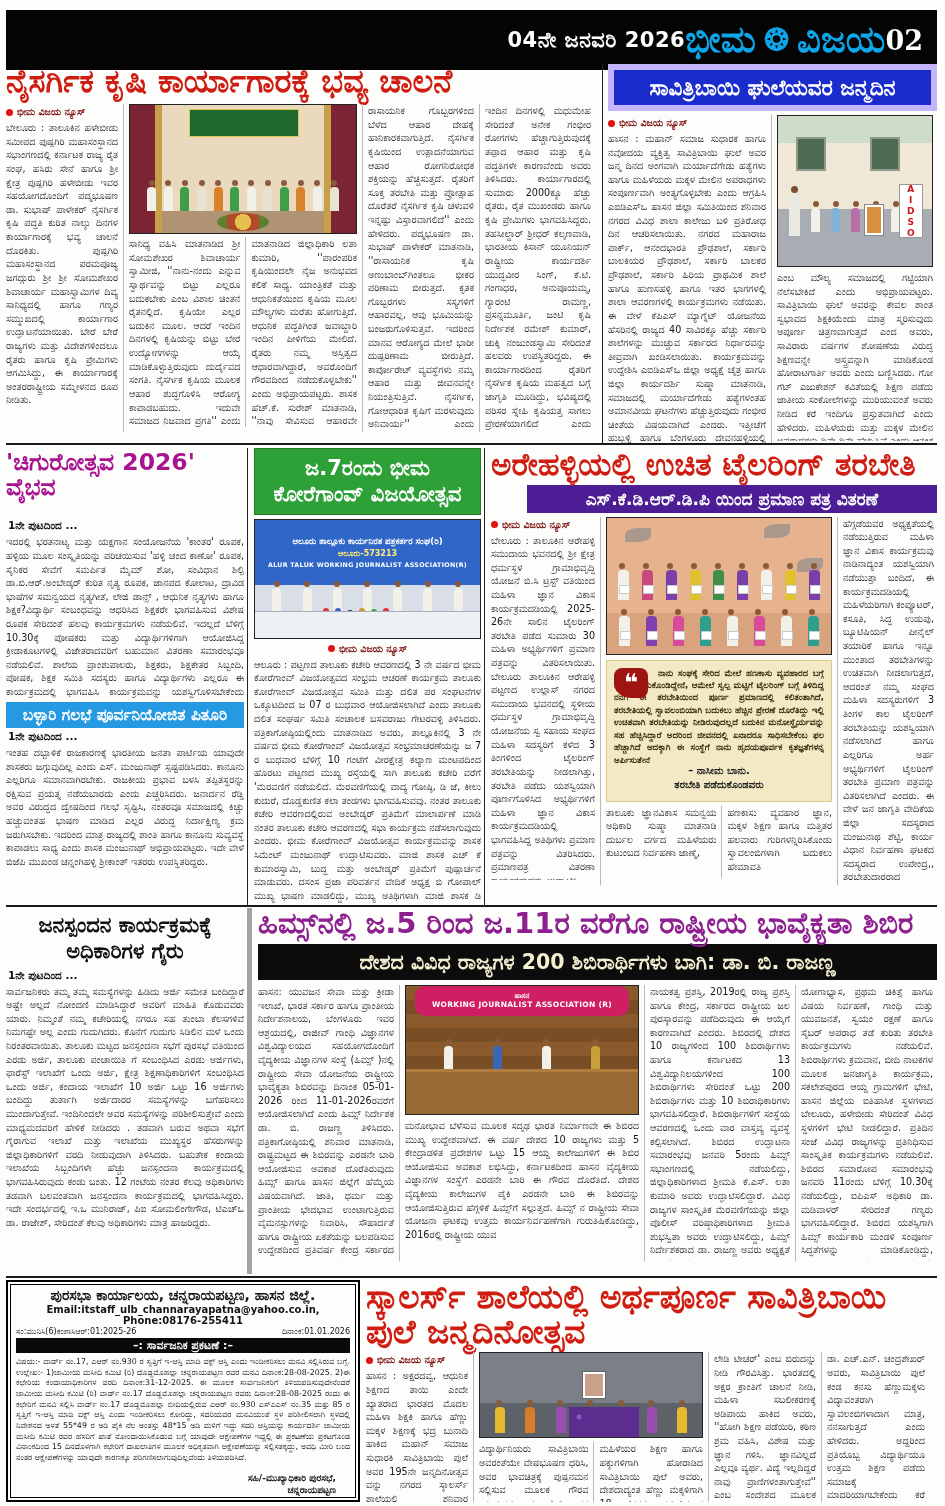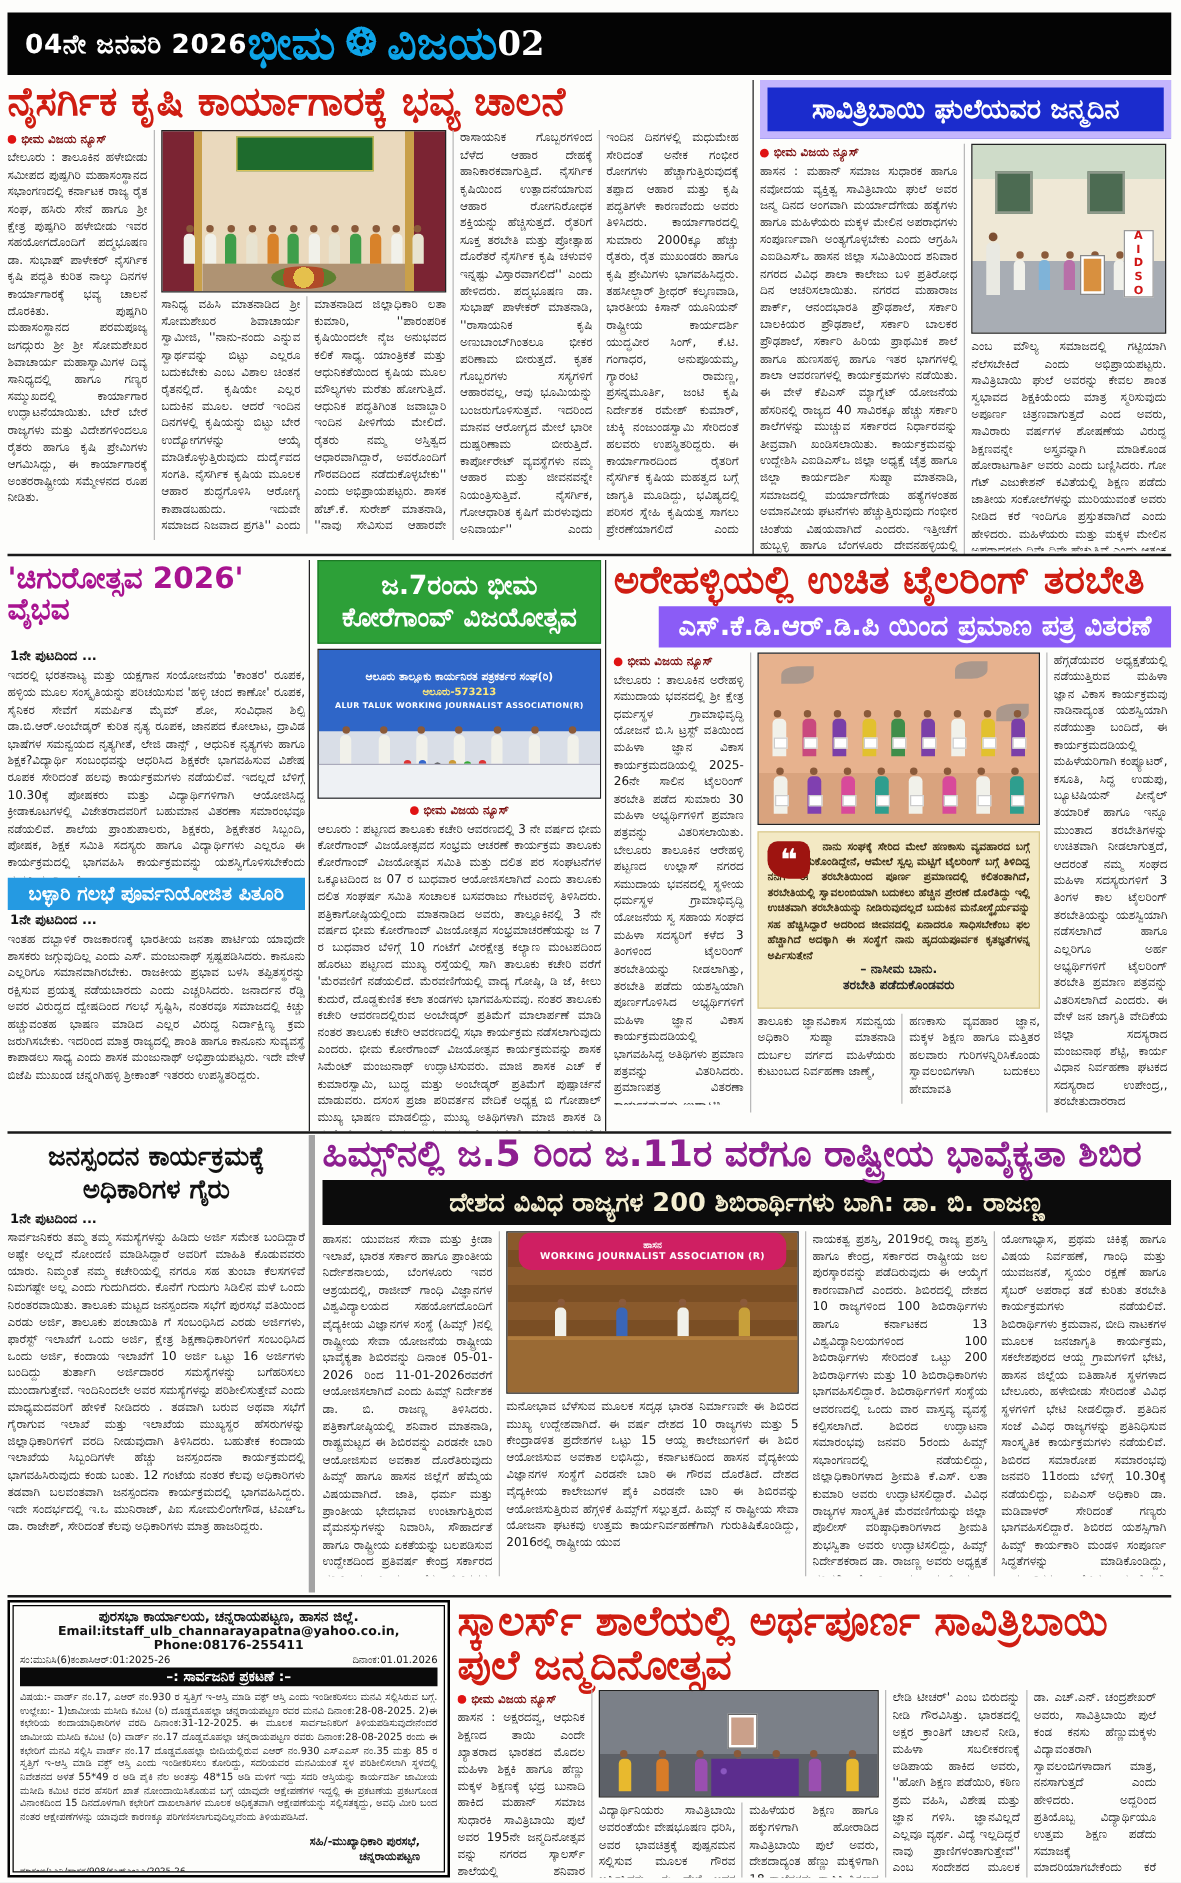--- a/index.html
+++ b/index.html
@@ -1,20 +1,20 @@
 <!DOCTYPE html>
 <html><head>
 <meta charset="utf-8">
 <style>
   html,body{margin:0;padding:0;background:#e9e9e9;}
   .page{position:relative;width:945px;height:1506px;margin:0 auto;background:#fdfdfb;
         font-family:"DejaVu Sans",sans-serif;color:#131313;overflow:hidden;}
   
-  .masthead{position:absolute;left:6px;top:10px;width:931px;height:50px;background:#040404;
-            display:flex;align-items:center;justify-content:flex-start;padding:0 14px;box-sizing:border-box;}
+  .masthead{position:absolute;left:6px;top:10px;width:931px;height:60px;background:#040404;
+            display:flex;align-items:center;justify-content:flex-end;padding:0 14px;box-sizing:border-box;}
   .m-date{color:#fff;font-weight:bold;font-size:21px;letter-spacing:.5px;}
   .m-title{color:#0ea5e9;font-weight:bold;font-size:37px;display:flex;align-items:center;gap:8px;
            font-family:Liberation Sans, sans-serif;}
   .chakra{font-size:30px;line-height:1;}
   .m-page{color:#fff;font-weight:bold;font-size:27px;font-family:"DejaVu Serif",serif;}
   
   section{position:absolute;box-sizing:border-box;overflow:hidden;}
   .bt{font-size:9.6px;line-height:1.42;text-align:justify;color:#151515;overflow:hidden;}
   .byline{display:flex;align-items:center;gap:4px;font-size:9.5px;font-weight:bold;color:#7d0f0f;
           margin:2px 0 3px 0;white-space:nowrap;}
@@ -47,21 +47,21 @@
   .a4{left:6px;top:702px;width:238px;height:203px;}
   .hl-ltblue{background:#259ae2;color:#fff;font-weight:bold;font-size:15.5px;text-align:center;
              padding:4px 2px;}
   
   .a5{left:247px;top:448px;width:234px;height:457px;border-left:1px solid #222;padding-left:6px;}
   .hl-green{background:#2da038;color:#fff;font-weight:bold;font-size:21px;text-align:center;
             padding:6px 2px;line-height:1.25;border:1px solid #1d7a26;}
   
   .a6{left:484px;top:448px;width:453px;height:457px;border-left:1px solid #222;padding-left:6px;}
   .a6 h1{font-size:31px;line-height:1.05;margin:0 0 4px 0;}
-  .hl-dkblue{background:#8b5cf6;color:#fff;font-weight:bold;font-size:22px;text-align:center;
+  .hl-dkblue{background:#4c1d95;color:#fff;font-weight:bold;font-size:17px;text-align:center;
              padding:4px 2px;margin-left:36px;}
   .a6-row{display:flex;margin-top:4px;height:368px;}
   .a6 .cL{width:104px;flex:0 0 auto;}
   .a6 .cC{width:232px;flex:0 0 auto;}
   .a6 .cR{width:97px;flex:0 0 auto;}
   .quote-box{background:#f3e9c4;border:1px solid #d9c98e;margin-top:5px;padding:6px 7px 4px 7px;
              height:142px;box-sizing:border-box;position:relative;}
   .quote-mark{position:absolute;left:7px;top:7px;width:34px;height:30px;background:#9e1410;
               border-radius:8px 8px 8px 50%;color:#fff;font-weight:bold;font-size:24px;
               display:flex;align-items:center;justify-content:center;}
@@ -78,21 +78,21 @@
   .hl-black{background:#0c0c0c;color:#f5efd2;font-weight:bold;font-size:20.5px;text-align:center;
             padding:6px 2px;}
   .a7-row{display:flex;margin-top:5px;height:276px;}
   .a7 .c1{width:136px;flex:0 0 auto;}
   .a7 .cm{width:240px;flex:0 0 auto;}
   .a7 .c3{width:146px;flex:0 0 auto;}
   .a7 .c4{width:138px;flex:0 0 auto;}
   
   .notice{left:6px;top:1280px;width:354px;height:222px;border:2px solid #000;padding:2px;}
   .notice-inner{border:1px solid #000;height:100%;box-sizing:border-box;padding:2px 5px;overflow:hidden;}
-  .n-head{font-weight:bold;font-size:11px;text-align:center;}
+  .n-head{font-weight:bold;font-size:14px;text-align:center;}
   .n-mail{font-weight:bold;font-size:10px;text-align:center;font-family:"DejaVu Sans",sans-serif;}
   .n-refrow{display:flex;justify-content:space-between;font-size:8px;margin-top:1px;}
   .n-bar{background:#0a0a0a;color:#fff;font-weight:bold;font-size:11px;text-align:center;padding:1px 0;margin:1px 0 4px 0;}
   .n-body{font-size:7.9px;line-height:1.35;text-align:justify;height:116px;overflow:hidden;}
   .n-sig{font-size:9px;font-weight:bold;text-align:right;padding-right:14px;line-height:1.3;}
   .n-foot{font-size:7px;margin-top:1px;}
   
   .a9{left:366px;top:1280px;width:571px;height:222px;}
   .a9 h1{font-size:33px;margin:0 0 3px 0;line-height:1.05;}
   .a9-row{display:flex;height:182px;}

